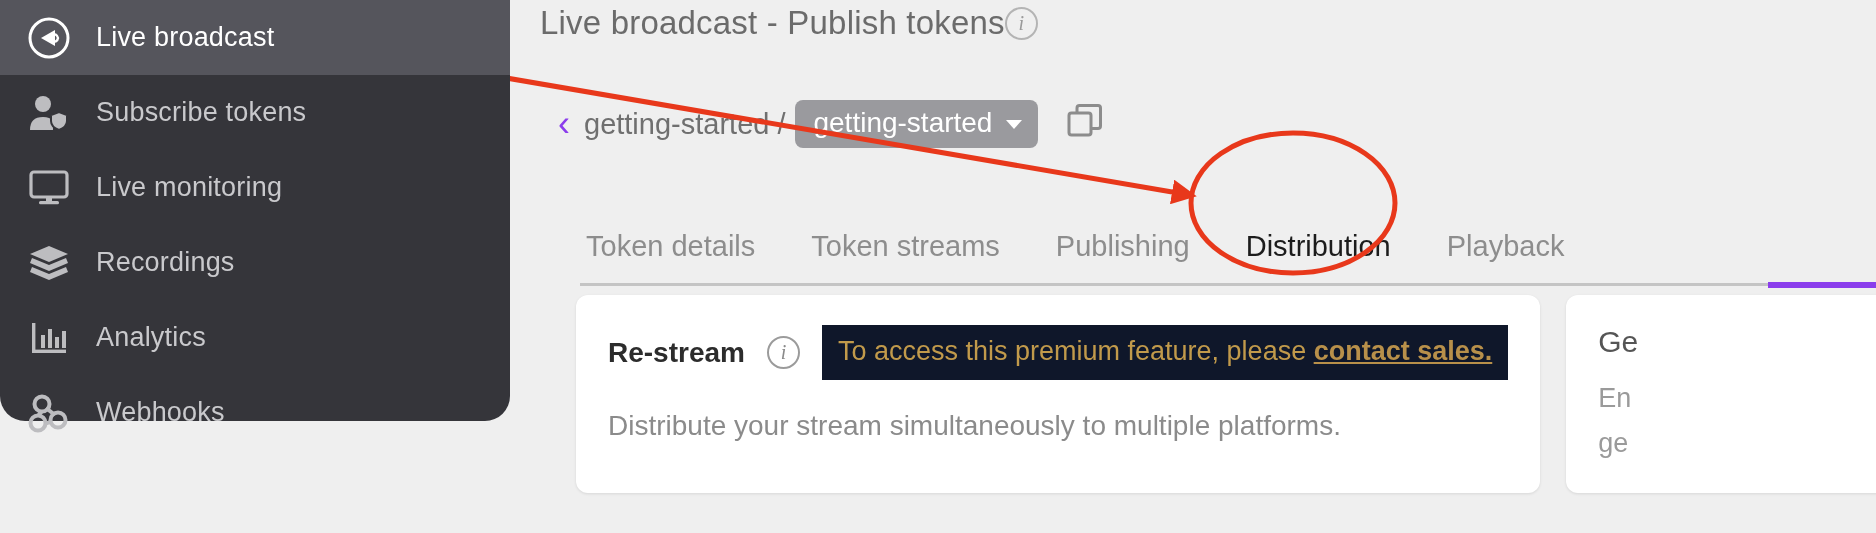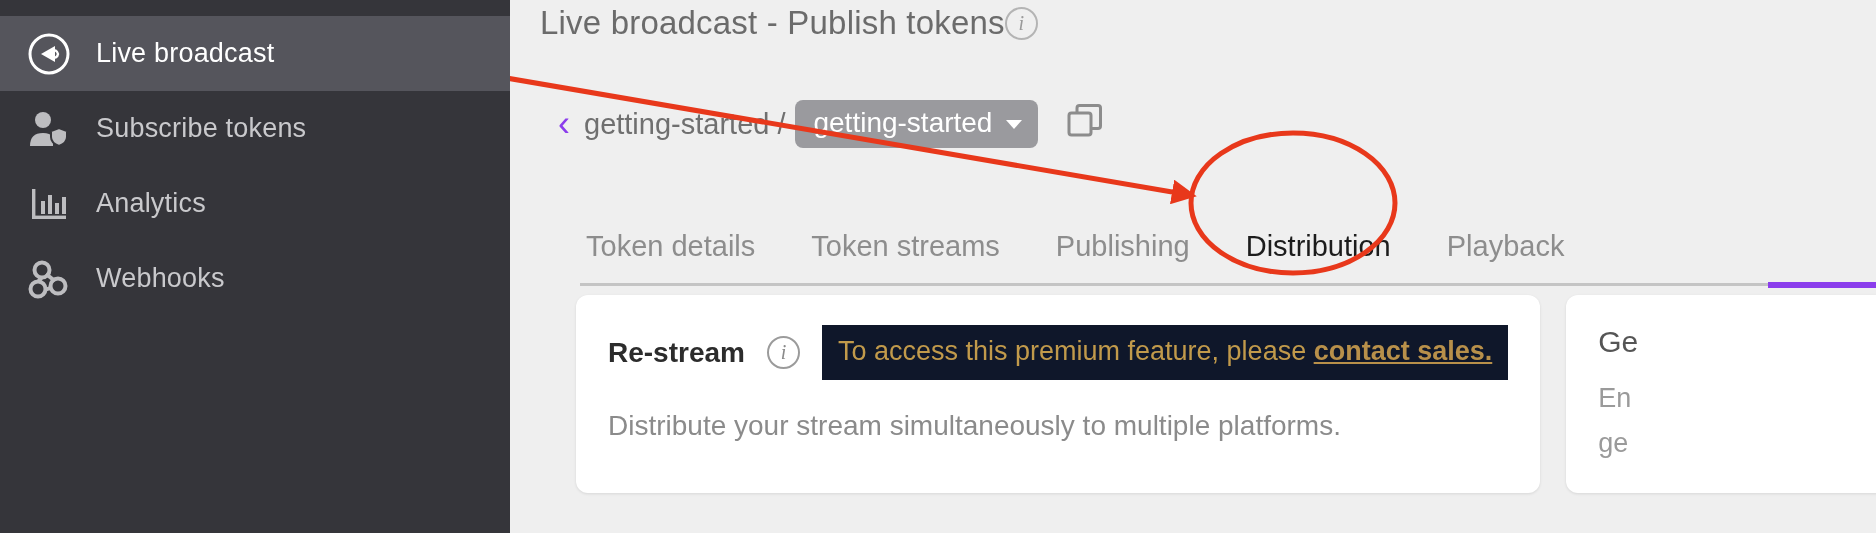--- a/index.html
+++ b/index.html
@@ -12,24 +12,25 @@
   #app {
     position: relative;
     width: 1876px; height: 533px;
     display: flex;
   }
 
   
   #sidebar {
     position: relative;
     width: 510px;
-    height: 533px;
+    height: 421px;
     background: #35353a;
     flex: 0 0 510px;
-    padding-top: 16px;
+    padding-top: 0;
+    border-radius: 25px;
   }
   .nav-item {
     position: relative;
     height: 75px;
     display: flex;
     align-items: center;
     padding-left: 22px;
     cursor: pointer;
   }
   .nav-item.active { background: #55555c; }
@@ -273,21 +274,41 @@
       <span class="nav-icon">
         <svg width="44" height="42" viewBox="0 0 44 42">
           <circle cx="16" cy="12" r="8" fill="#bdbdc0"></circle>
           <path d="M3 38 q0 -13 13 -13 q7 0 10 4 l0 9 Z" fill="#bdbdc0"></path>
           <path d="M32 20 l8 3 v6 q0 6 -8 9 q-8 -3 -8 -9 v-6 Z" fill="#bdbdc0" stroke="#35353a" stroke-width="2"></path>
         </svg>
       </span>
       <span class="nav-label">Subscribe tokens</span>
     </div>
 
-
+    <div class="nav-item">
+      <span class="nav-icon">
+        <svg width="44" height="40" viewBox="0 0 44 40">
+          <rect x="4" y="4" width="36" height="25" rx="3" fill="none" stroke="#bdbdc0" stroke-width="3.2"></rect>
+          <rect x="19" y="29" width="6" height="5" fill="#bdbdc0"></rect>
+          <rect x="12" y="33" width="20" height="3.2" rx="1.5" fill="#bdbdc0"></rect>
+        </svg>
+      </span>
+      <span class="nav-label">Live monitoring</span>
+    </div>
+
+    <div class="nav-item">
+      <span class="nav-icon">
+        <svg width="42" height="40" viewBox="0 0 42 40">
+          <path d="M21 3 L40 11 L21 19 L2 11 Z" fill="#bdbdc0"></path>
+          <path d="M21 22 L38 15 L40 20 L21 28 L2 20 L4 15 Z" fill="#bdbdc0"></path>
+          <path d="M21 31 L38 24 L40 29 L21 37 L2 29 L4 24 Z" fill="#bdbdc0"></path>
+        </svg>
+      </span>
+      <span class="nav-label">Recordings</span>
+    </div>
 
     <div class="nav-item">
       <span class="nav-icon">
         <svg width="42" height="38" viewBox="0 0 42 38">
           <rect x="4" y="4" width="3.4" height="30" fill="#bdbdc0"></rect>
           <rect x="4" y="30.6" width="34" height="3.4" fill="#bdbdc0"></rect>
           <rect x="13" y="16" width="4" height="13" fill="#bdbdc0"></rect>
           <rect x="20" y="10" width="4" height="19" fill="#bdbdc0"></rect>
           <rect x="27" y="18" width="4" height="11" fill="#bdbdc0"></rect>
           <rect x="34" y="12" width="4" height="17" fill="#bdbdc0"></rect>

